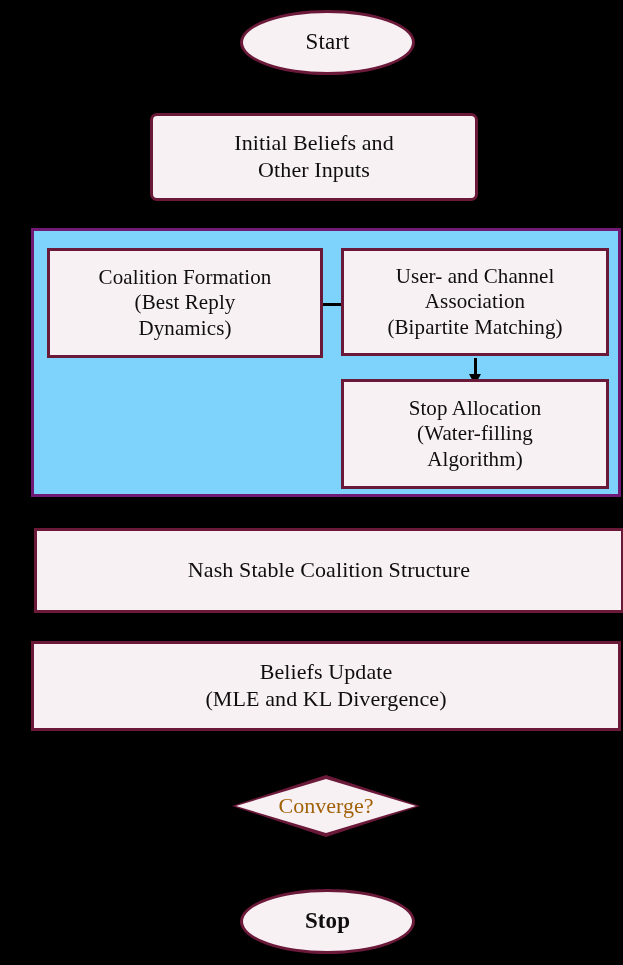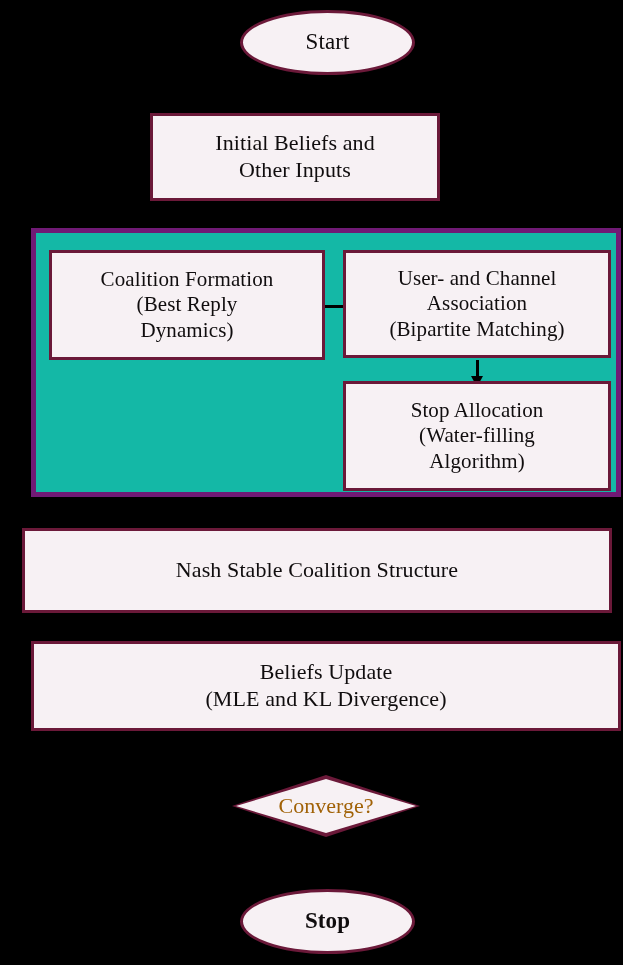--- a/index.html
+++ b/index.html
@@ -44,22 +44,22 @@
   }
 
   
   .process { font-size: 22px; }
   .process-sm { font-size: 21px; }
 
   
   .group {
     position: absolute;
     box-sizing: border-box;
-    background: #14b8a6;
-    border: 5px solid #701a75;
+    background: #7dd3fc;
+    border: 3px solid #701a75;
   }
 
   
   .decision {
     position: absolute;
     display: flex;
     align-items: center;
     justify-content: center;
   }
   .decision .diamond-shape {
@@ -127,21 +127,21 @@
 
   <div class="node terminal" style="left:240px; top:10px; width:175px; height:65px;">
     <span class="txt">Start</span>
   </div>
 
   <div class="arrow arrow-v arrow-dark" style="left:321px; top:75px; width:14px; height:38px;">
     <div class="shaft" style="height:27px;"></div>
     <div class="head"></div>
   </div>
 
-  <div class="node process" style="left:150px; top:113px; width:290px; height:88px;">
+  <div class="node process" style="left:150px; top:113px; width:328px; height:88px;border-radius:7px;">
     <span class="txt">Initial Beliefs and
 Other Inputs</span>
   </div>
 
   <div class="arrow arrow-v arrow-dark" style="left:321px; top:201px; width:14px; height:28px;">
     <div class="shaft" style="height:17px;"></div>
     <div class="head"></div>
   </div>
 
   <div class="group" style="left:31px; top:228px; width:590px; height:269px;">
@@ -173,21 +173,21 @@
 (Water-filling
 Algorithm)</span>
     </div>
   </div>
 
   <div class="arrow arrow-v arrow-dark" style="left:321px; top:497px; width:14px; height:31px;">
     <div class="shaft" style="height:20px;"></div>
     <div class="head"></div>
   </div>
 
-  <div class="node process" style="left:22px; top:528px; width:590px; height:85px;">
+  <div class="node process" style="left:34px; top:528px; width:590px; height:85px;">
     <span class="txt">Nash Stable Coalition Structure</span>
   </div>
 
   <div class="arrow arrow-v arrow-dark" style="left:321px; top:613px; width:14px; height:28px;">
     <div class="shaft" style="height:17px;"></div>
     <div class="head"></div>
   </div>
 
   <div class="node process" style="left:31px; top:641px; width:590px; height:90px;">
     <span class="txt">Beliefs Update

